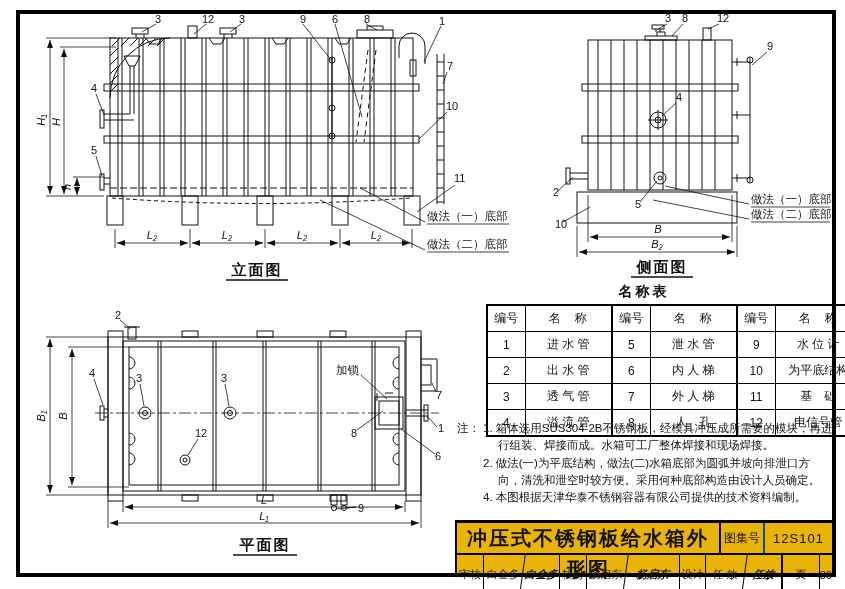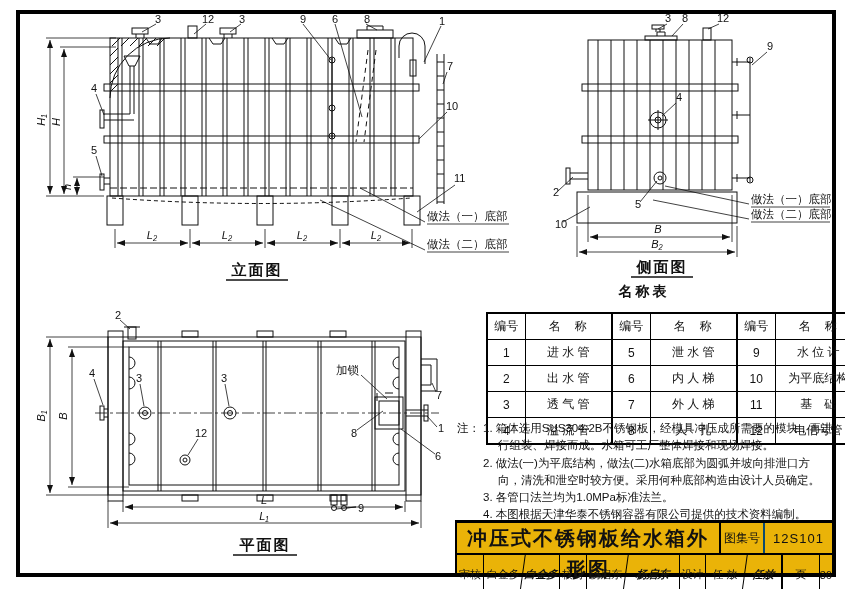--- a/index.html
+++ b/index.html
@@ -7,21 +7,21 @@
   body{position:relative;font-family:"Liberation Sans",sans-serif;color:#111}
   .frame{position:absolute;left:16px;top:10px;width:820px;height:567px;border:4px solid #000;background:#fff}
   svg{position:absolute;overflow:visible}
   svg text{font-family:"Liberation Sans",sans-serif;fill:#111}
   .callout{font-size:11px}
   .dimtxt{font-size:11px;font-style:italic}
   .lbl{font-size:11.5px}
   .cap{font-size:15px;font-weight:bold;letter-spacing:2px}
   
   .ntable-wrap{position:absolute;left:486px;top:283px;width:316px}
-  .ntable-title{text-align:center;font-size:14px;font-weight:bold;letter-spacing:3px;margin-bottom:11px}
+  .ntable-title{text-align:center;font-size:14px;font-weight:bold;letter-spacing:3px;margin-bottom:3px}
   table.ntable{border-collapse:collapse;border:2px solid #000;width:316px;table-layout:fixed}
   table.ntable th,table.ntable td{border:1px solid #000;text-align:center;font-size:12px;font-weight:normal;height:22px;padding:4px}
   table.ntable .c-id{width:38px}
   table.ntable .c-name{width:87px;letter-spacing:1px}
   table.ntable .gsep{border-left:2px solid #000}
   
   .notes{position:absolute;left:457px;top:420px;width:376px;display:flex}
   .note-label{width:26px;font-size:11.5px;line-height:1.5}
   .note-items{flex:1}
   .note-item{font-size:11.5px;line-height:1.5;padding-left:15px;text-indent:-15px}
@@ -354,21 +354,20 @@
     </tr>
   </tbody>
     </table>
 </div>
 
 <div class="notes">
   <div class="note-label">注：</div>
   <div class="note-items">
     <div class="note-item">1. 箱体选用SUS304-2B不锈钢板，经模具冲压成所需要的模块，再进行组装、焊接而成。水箱可工厂整体焊接和现场焊接。</div>
     <div class="note-item">2. 做法(一)为平底结构，做法(二)水箱底部为圆弧并坡向排泄口方向，清洗和泄空时较方便。采用何种底部构造由设计人员确定。</div>
-    <div class="note-item">3. 各管口法兰均为1.0MPa标准法兰。</div>
     <div class="note-item">4. 本图根据天津华泰不锈钢容器有限公司提供的技术资料编制。</div>
   </div>
 </div>
 
 <div class="tb">
   <div class="tb-row1">
     <div class="tb-title">冲压式不锈钢板给水箱外形图</div>
     <div class="tb-cell tb-atlas-label">图集号</div>
     <div class="tb-cell tb-atlas-no">12S101</div>
   </div>

